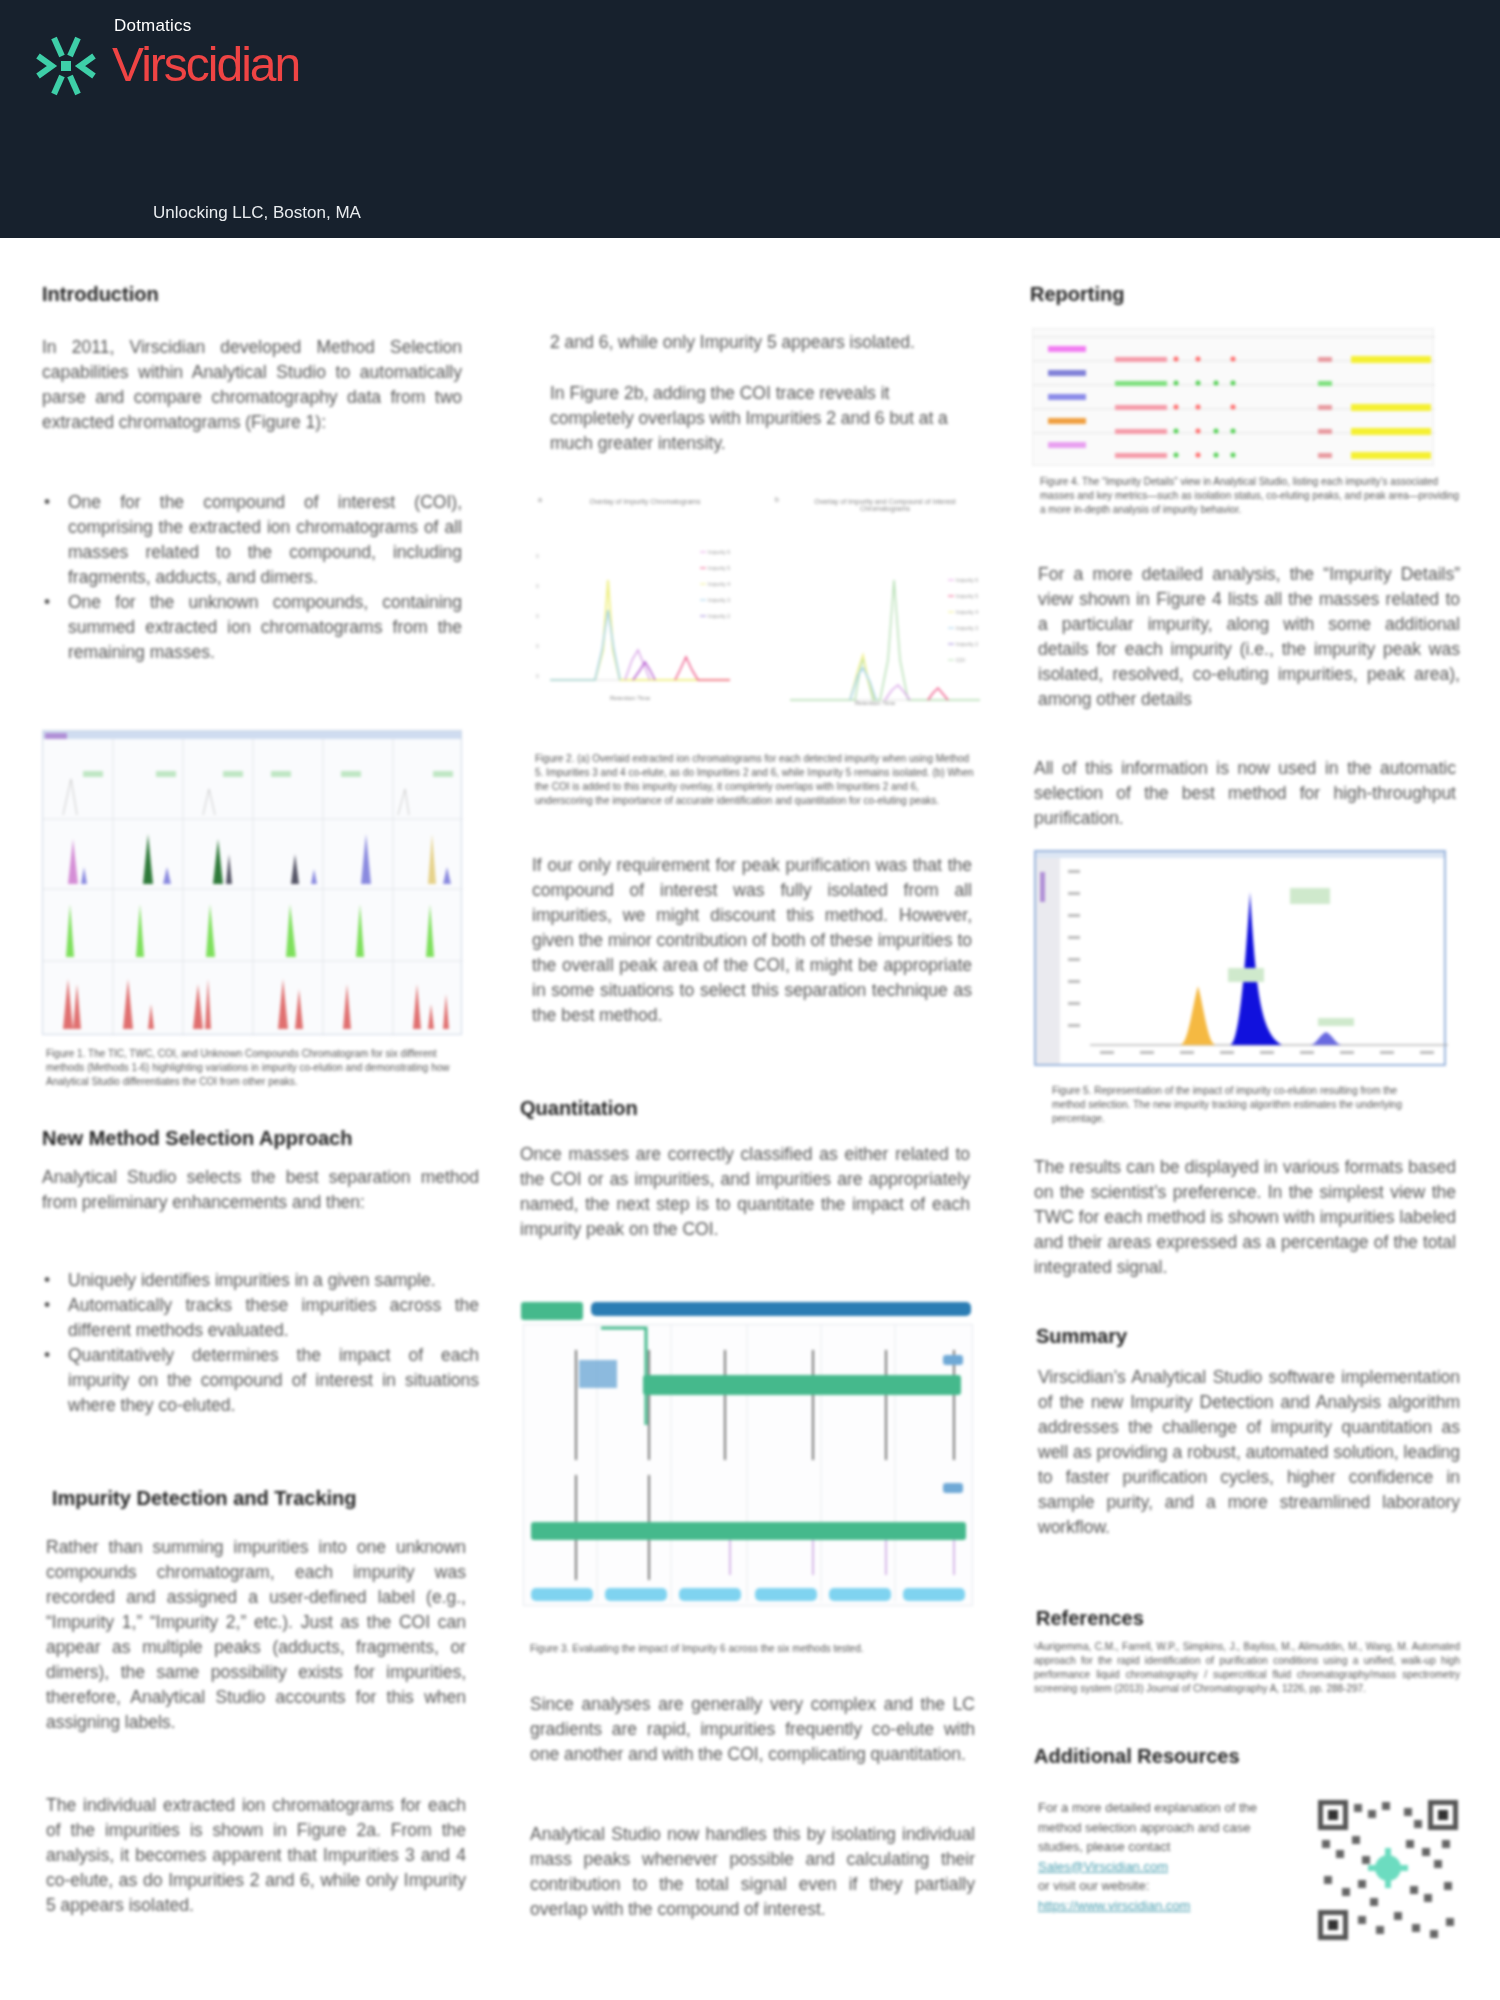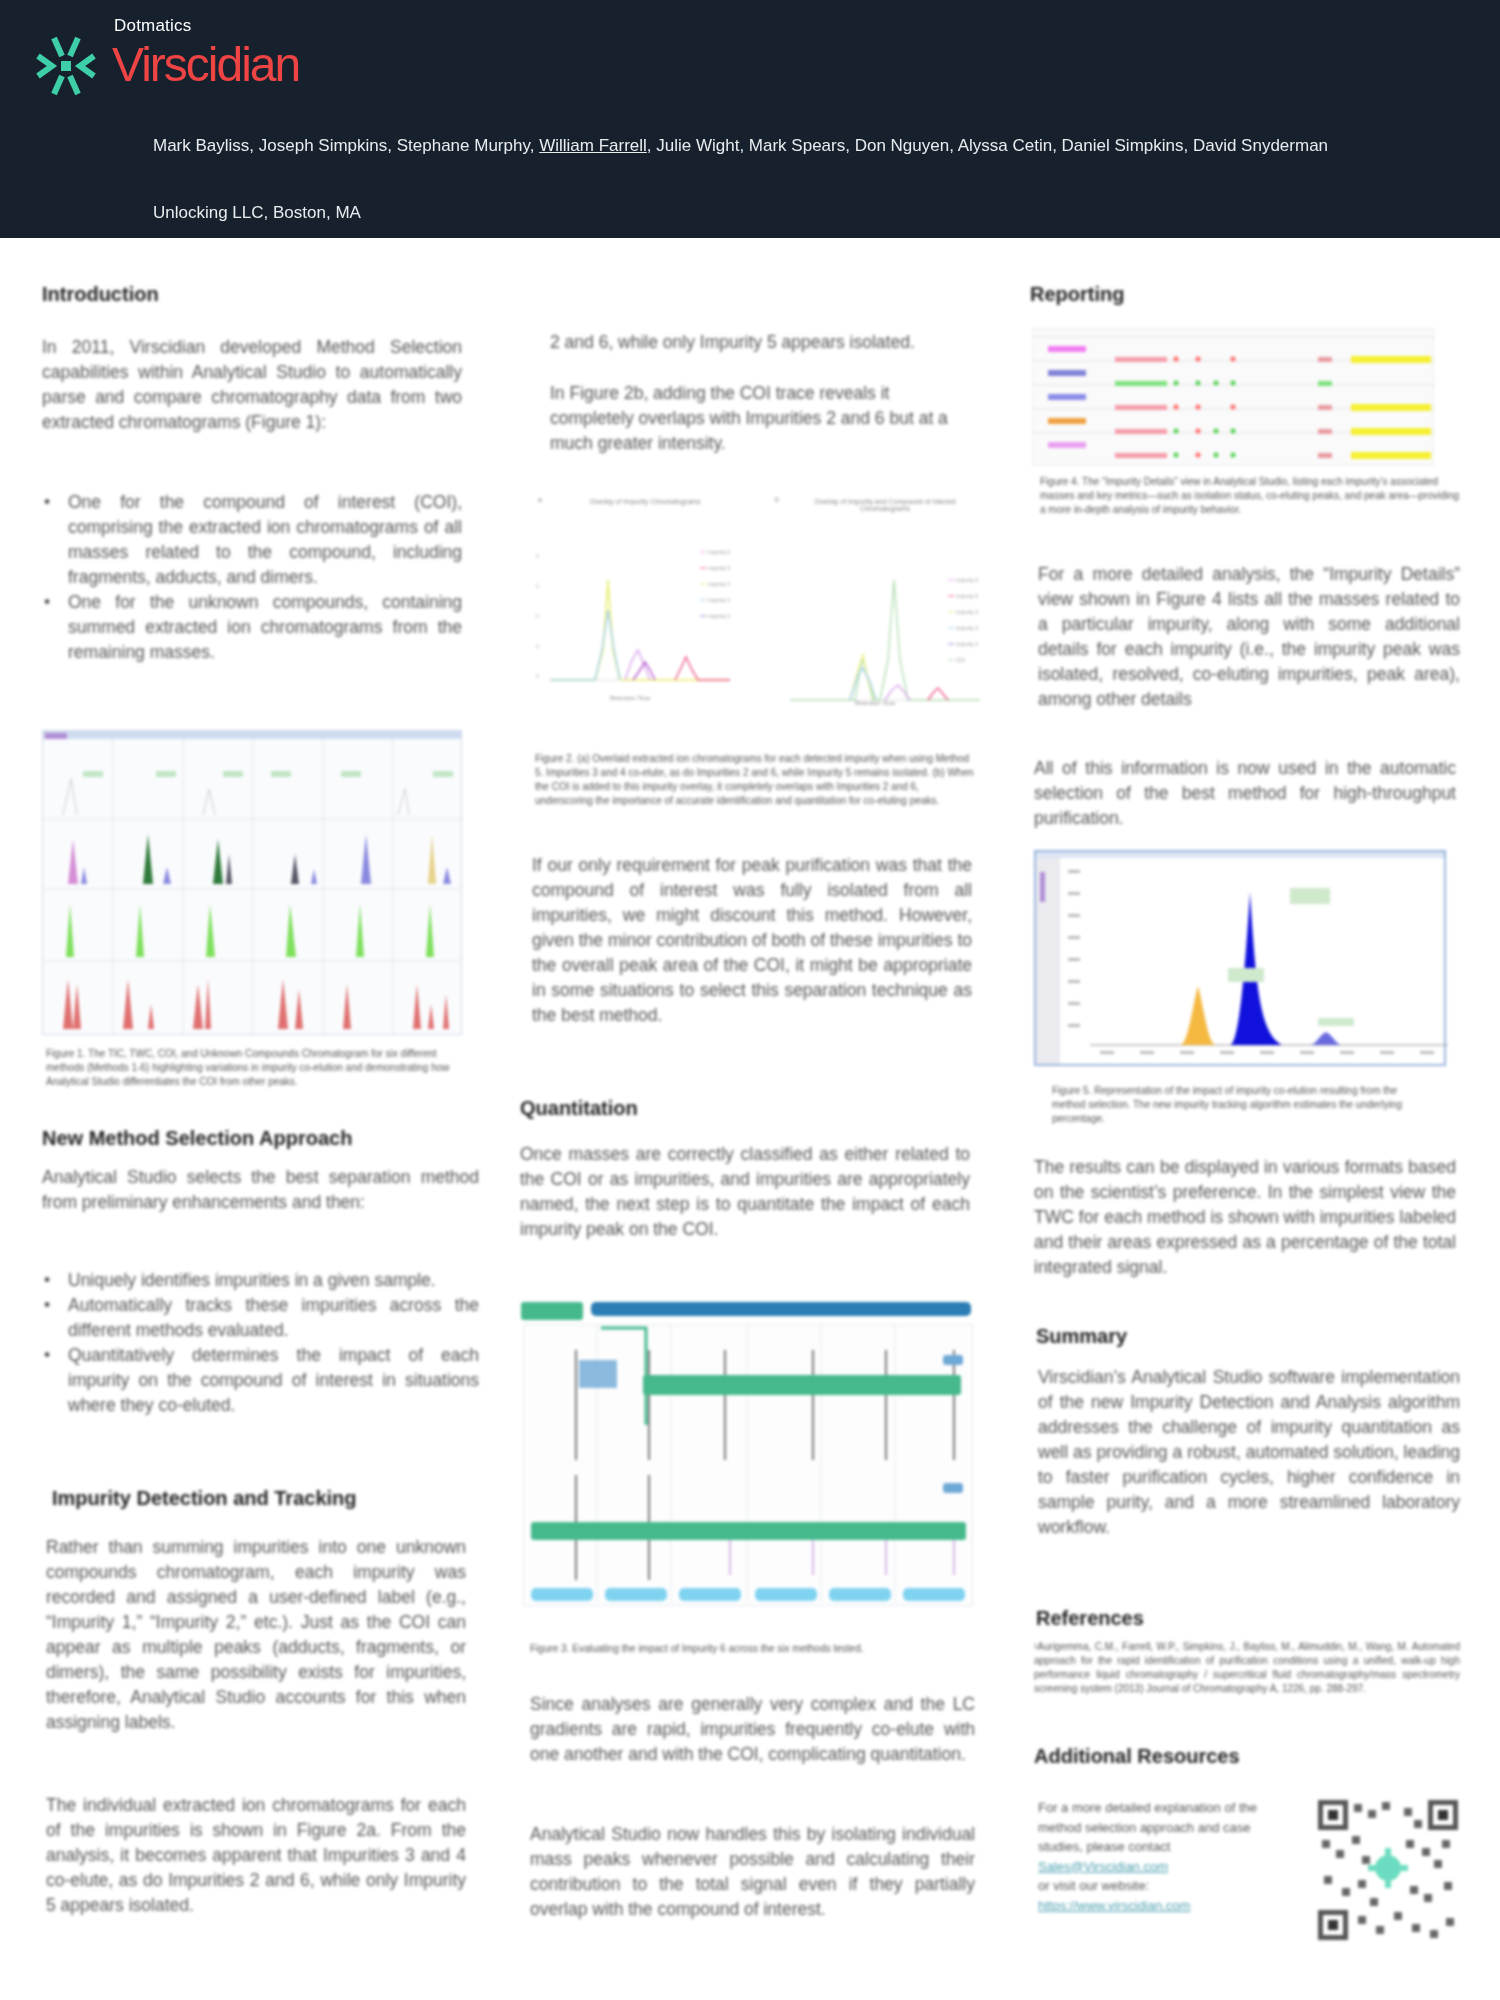--- a/index.html
+++ b/index.html
@@ -48,21 +48,20 @@
         <path d="M20 60 L28 42"></path>
           <path d="M44 60 L36 42"></path>
         <path d="M4 22 L18 32 L4 42"></path>
           <path d="M60 22 L46 32 L60 42"></path>
       </g>
       <rect x="27" y="27" width="10" height="10" fill="#3ecfa8"></rect>
     </svg>
     <div class="logo-dotmatics">Dotmatics</div>
     <div class="logo-virscidian">Virscidian</div>
   </div>
-  <div class="authors"><span>Mark Bayliss, Joseph Simpkins, Stephane Murphy, </span><u>William Farrell</u><span>, Julie Wight, Mark Spears, Don Nguyen, Alyssa Cetin, Daniel Simpkins, David Snyderman</span></div>
   <div class="affil">Unlocking LLC, Boston, MA</div>
 </div>
 
 <div class="blur">
   <h2 class="abs" style="left:42px;top:283px;">Introduction</h2>
   <div class="p abs" style="left:42px;top:335px;width:420px;">In 2011, Virscidian developed Method Selection capabilities within Analytical Studio to automatically parse and compare chromatography data from two extracted chromatograms (Figure 1):</div>
   <ul class="bul abs" style="left:42px;top:490px;width:420px;">
     <li>One for the compound of interest (COI), comprising the extracted ion chromatograms of all masses related to the compound, including fragments, adducts, and dimers.</li>
     <li>One for the unknown compounds, containing summed extracted ion chromatograms from the remaining masses.</li>
   </ul>

